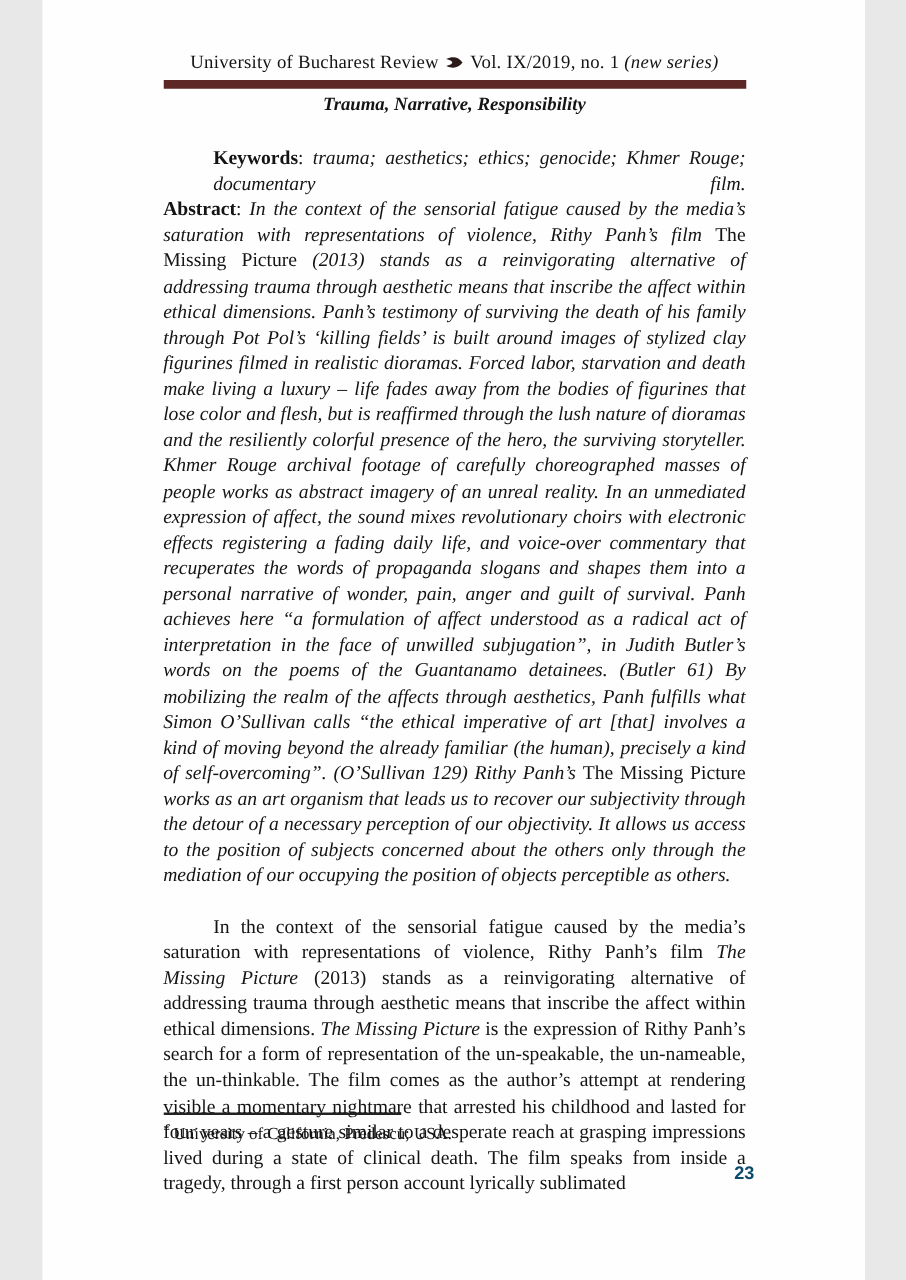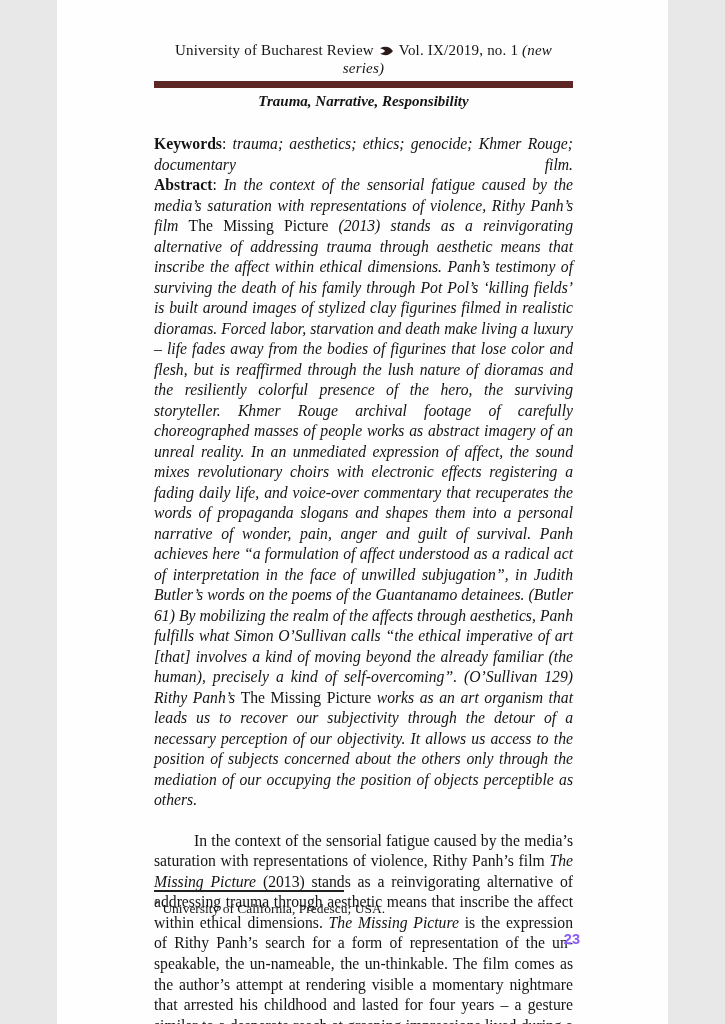--- a/index.html
+++ b/index.html
@@ -1,18 +1,18 @@
 <!DOCTYPE html>
 <html><head>
 <meta charset="utf-8">
 <style>
   html,body{margin:0;padding:0;background:#e8e8e8;}
   .page{
     position:relative;
-    width:611px;height:1024px;
+    width:658px;height:1024px;
     margin:0 auto;
     background:#fefefe;
     box-sizing:border-box;
     padding:42px 95px 0 97px;
     font-family:"Liberation Serif", serif;
     color:#141414;
     overflow:hidden;
   }
   .center{text-align:center;}
   .it{font-style:italic;}
@@ -27,37 +27,37 @@
   .author-line{margin-top:27px;font-size:17px;font-weight:bold;font-style:italic;}
   .author-line sup{font-size:11px;}
 
   .paper-title{
     margin-top:50px;
     font-size:20px;font-weight:bold;line-height:27px;
     letter-spacing:.2px;
   }
 
   .abstract-block{margin-top:24px;font-size:15.7px;line-height:20.5px;text-align:justify;}
-  .keywords-line{text-align:justify;text-align-last:justify;}
+  .keywords-line{text-align:justify;text-align-last:justify;margin-left:40px;}
   .abstract-par{margin-top:0;}
 
   .body-par{
     margin-top:20px;
     font-size:15.7px;line-height:20.6px;text-align:justify;
     text-indent:40px;
   }
 
   .footnote-block{position:absolute;left:97px;top:890px;width:533px;font-size:13.5px;}
   .footnote-rule{width:190px;height:2px;background:#222;border:0;margin:0 0 6px 0;}
   .footnote-text sup{font-size:10px;}
 
   .page-number{
     position:absolute;top:931px;right:88px;
     font-family:"Liberation Sans", sans-serif;
-    font-size:14.5px;font-weight:bold;color:#8b5cf6;
+    font-size:14.5px;font-weight:bold;color:#0c4a6e;
   }
 </style>
 </head>
 <body>
 
 <div class="page">
 
   <div class="journal-line center">
     <span>University of Bucharest Review</span><span class="fleuron"><svg width="15" height="10" viewBox="0 0 15 10">
           <path d="M14 5 C11 .8 6.5 -.4 1 2.2 C4.6 3.2 5.8 4.1 5.8 5 C5.8 5.9 4.6 6.8 1 7.8 C6.5 10.4 11 9.2 14 5 Z" fill="#2a1a18"></path>

